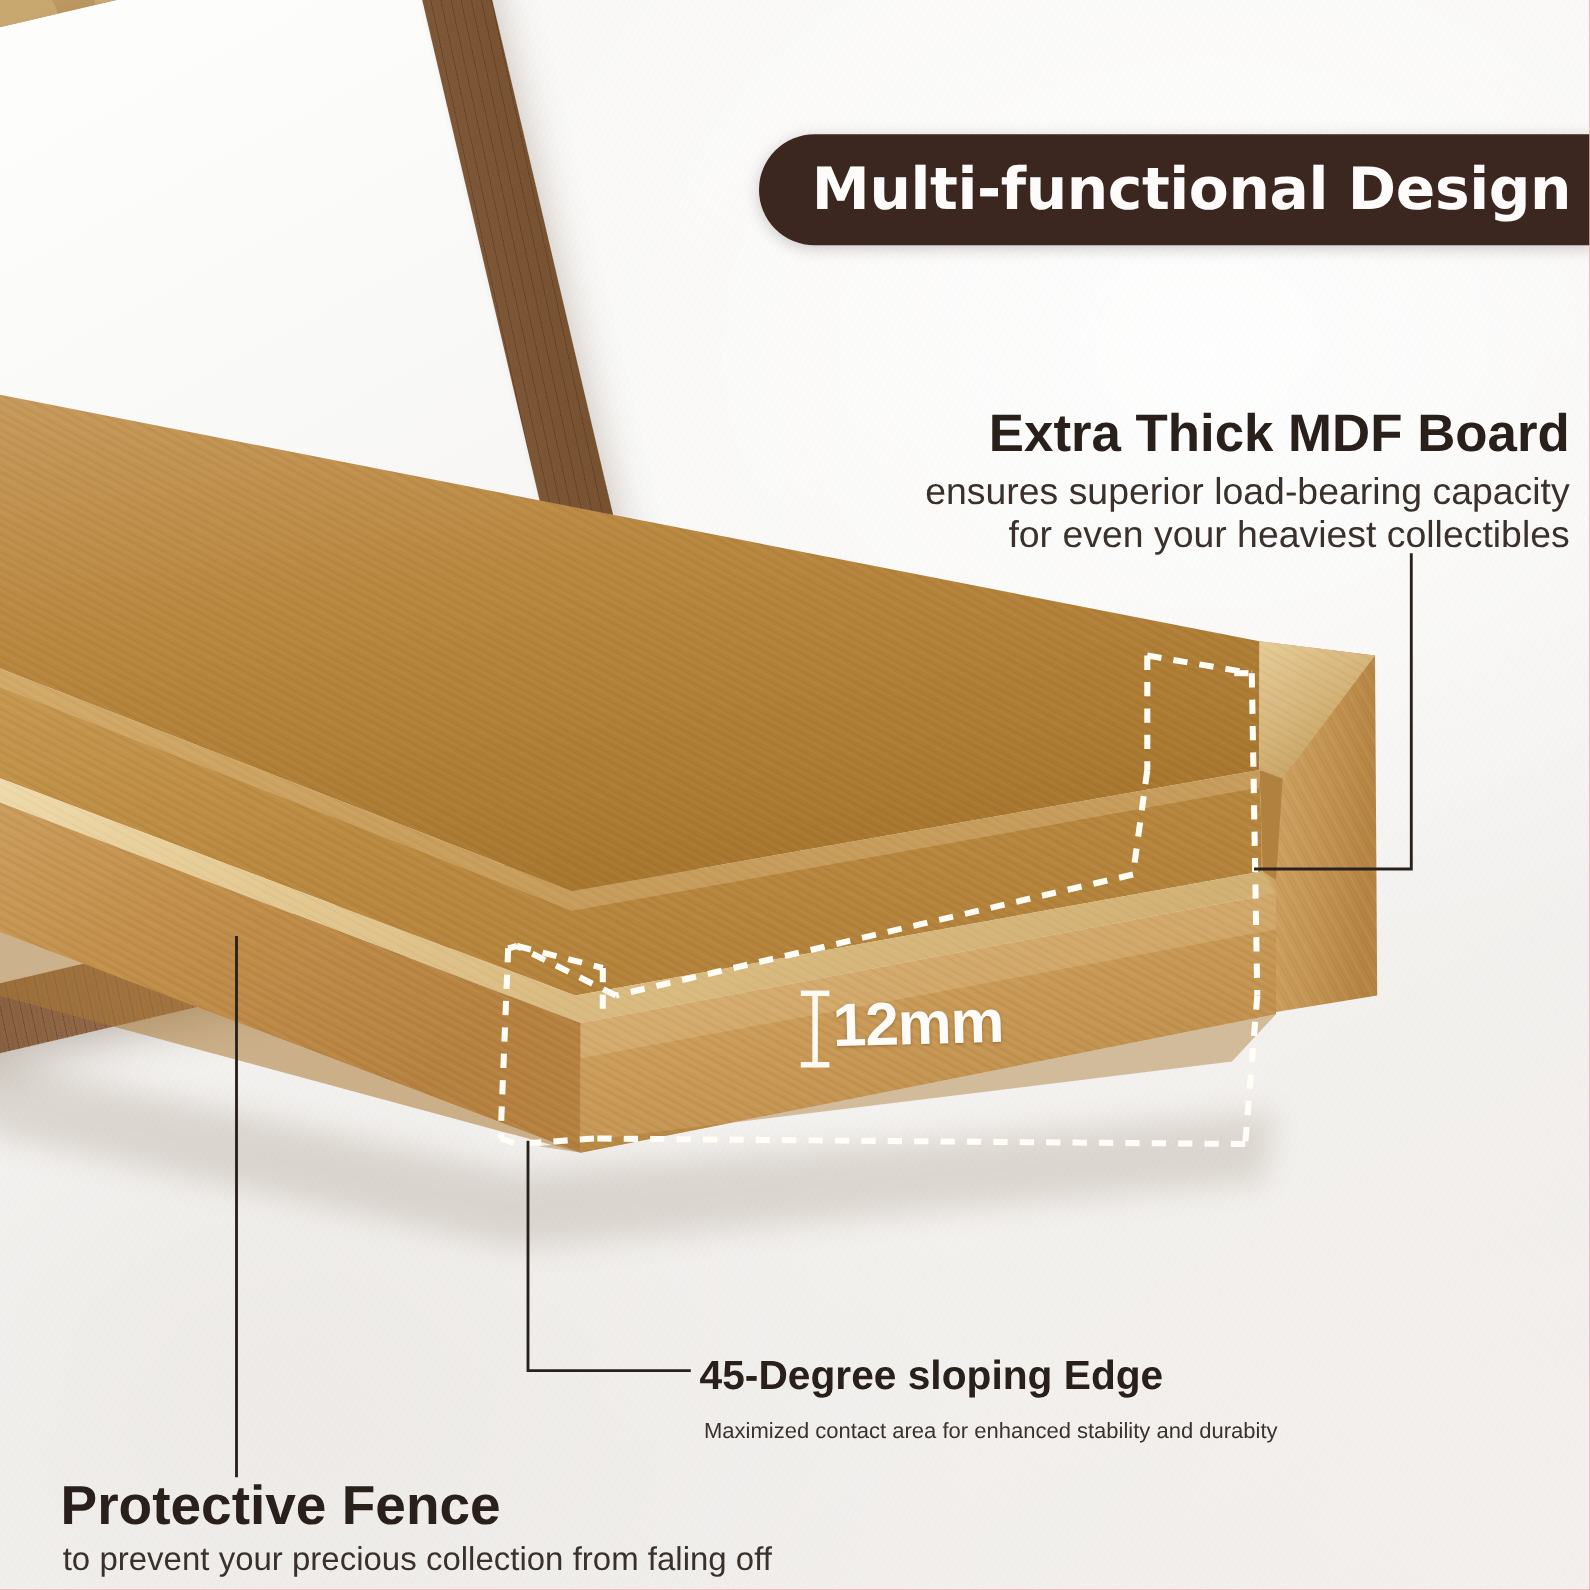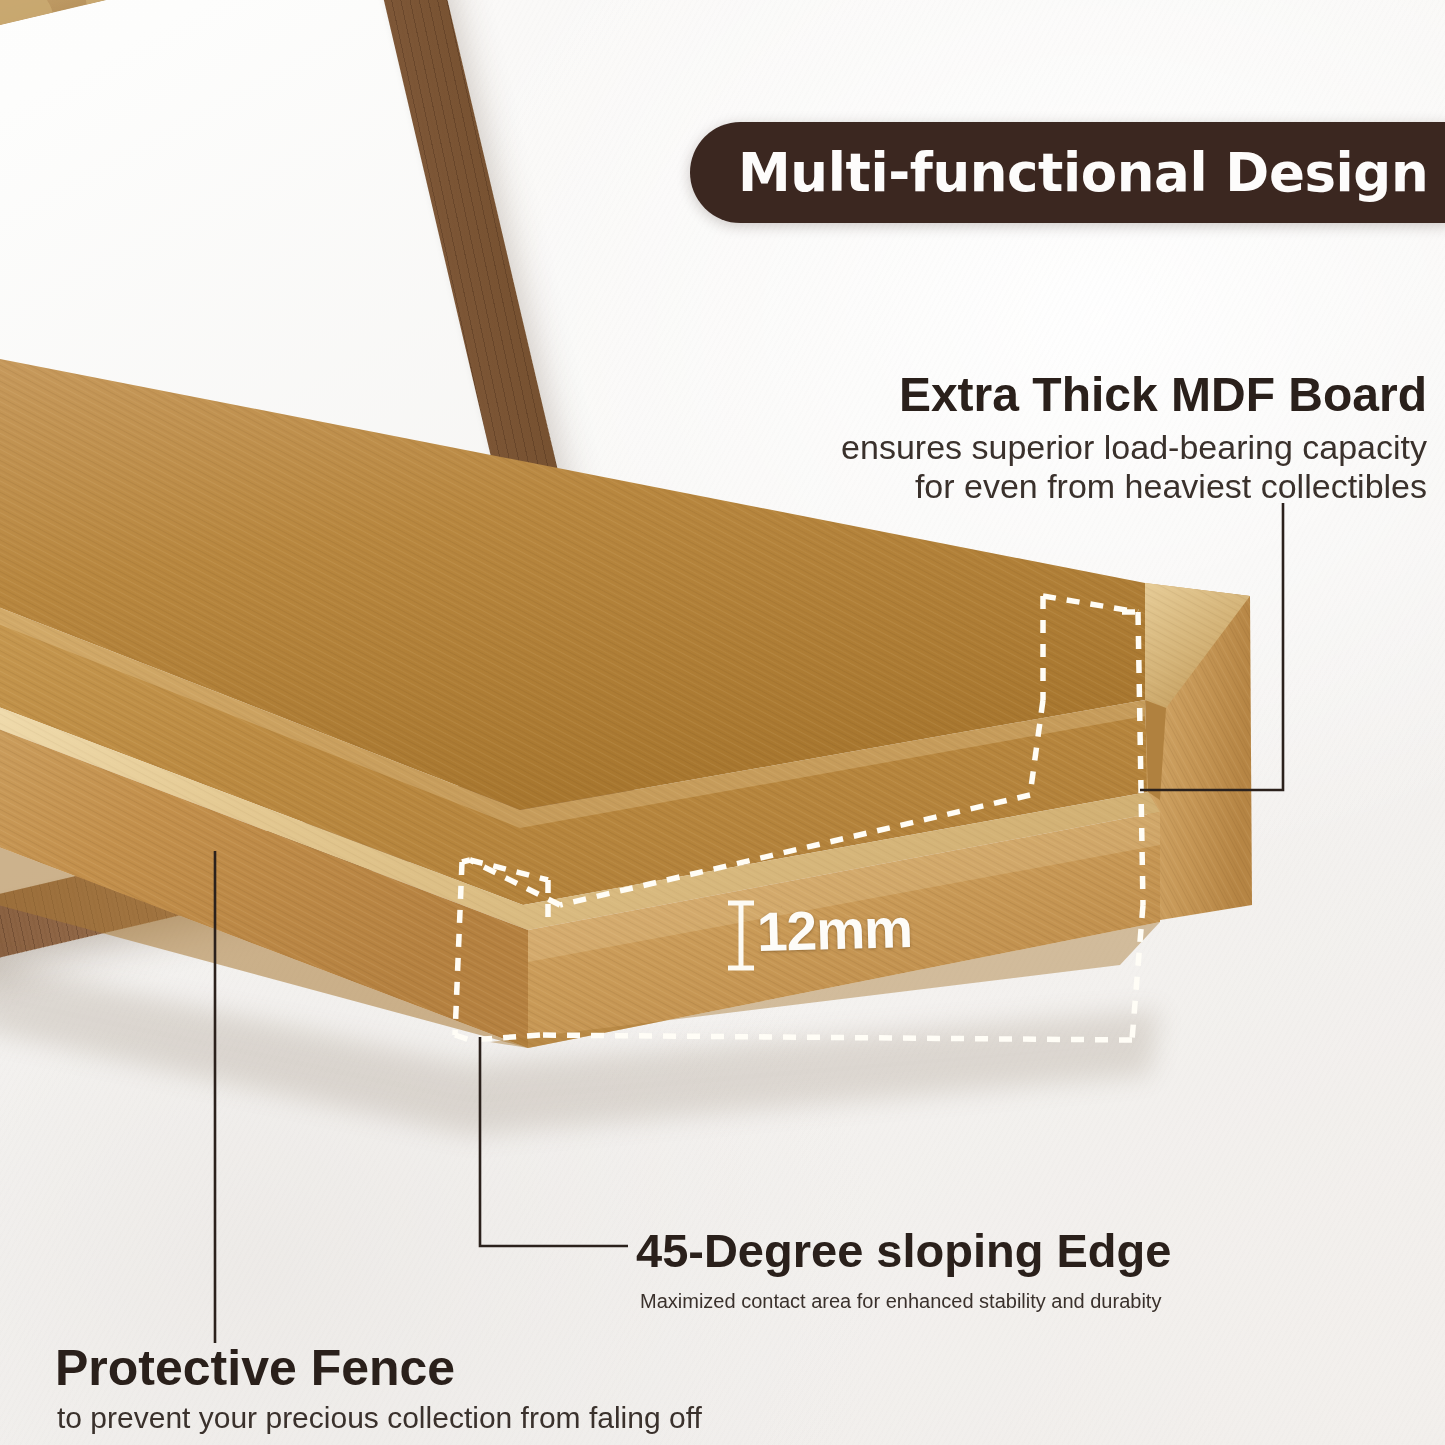--- a/index.html
+++ b/index.html
@@ -108,21 +108,21 @@
     color:#3a312c;
     font-family:"Liberation Sans", sans-serif;
     white-space:nowrap;
   }
 
   #callout-mdf { left:819px; top:365px; text-align:right; width:608px; }
   #callout-mdf .c-title { font-size:48px; line-height:60px; }
   #callout-mdf .c-sub  { font-size:34px; line-height:33px; margin-top:6px; }
 
   #callout-edge { left:636px; top:1222px; }
-  #callout-edge .c-title { font-size:47px; line-height:58px; }
+  #callout-edge .c-title { font-size:37px; line-height:58px; }
   #callout-edge .c-sub  { font-size:20px; line-height:34px; margin-top:4px; margin-left:4px; }
 
   #callout-fence { left:55px; top:1338px; }
   #callout-fence .c-title { font-size:50px; line-height:60px; }
   #callout-fence .c-sub  { font-size:30px; line-height:34px; margin-top:3px; margin-left:2px; }
 
   
   .dim-label {
     position:absolute;
     left:757px; top:898px;
@@ -314,21 +314,21 @@
     </svg>
   </div>
 
   <div class="banner">
     <span class="banner-text">Multi-functional Design</span>
   </div>
 
   <div class="callout" id="callout-mdf">
     <div class="c-title">Extra Thick MDF Board</div>
     <div class="c-sub">ensures superior load-bearing capacity</div>
-    <div class="c-sub">for even from heaviest collectibles</div>
+    <div class="c-sub">for even your heaviest collectibles</div>
   </div>
 
   <div class="callout" id="callout-edge">
     <div class="c-title">45-Degree sloping Edge</div>
     <div class="c-sub">Maximized contact area for enhanced stability and durabity</div>
   </div>
 
   <div class="callout" id="callout-fence">
     <div class="c-title">Protective Fence</div>
     <div class="c-sub">to prevent your precious collection from faling off</div>

